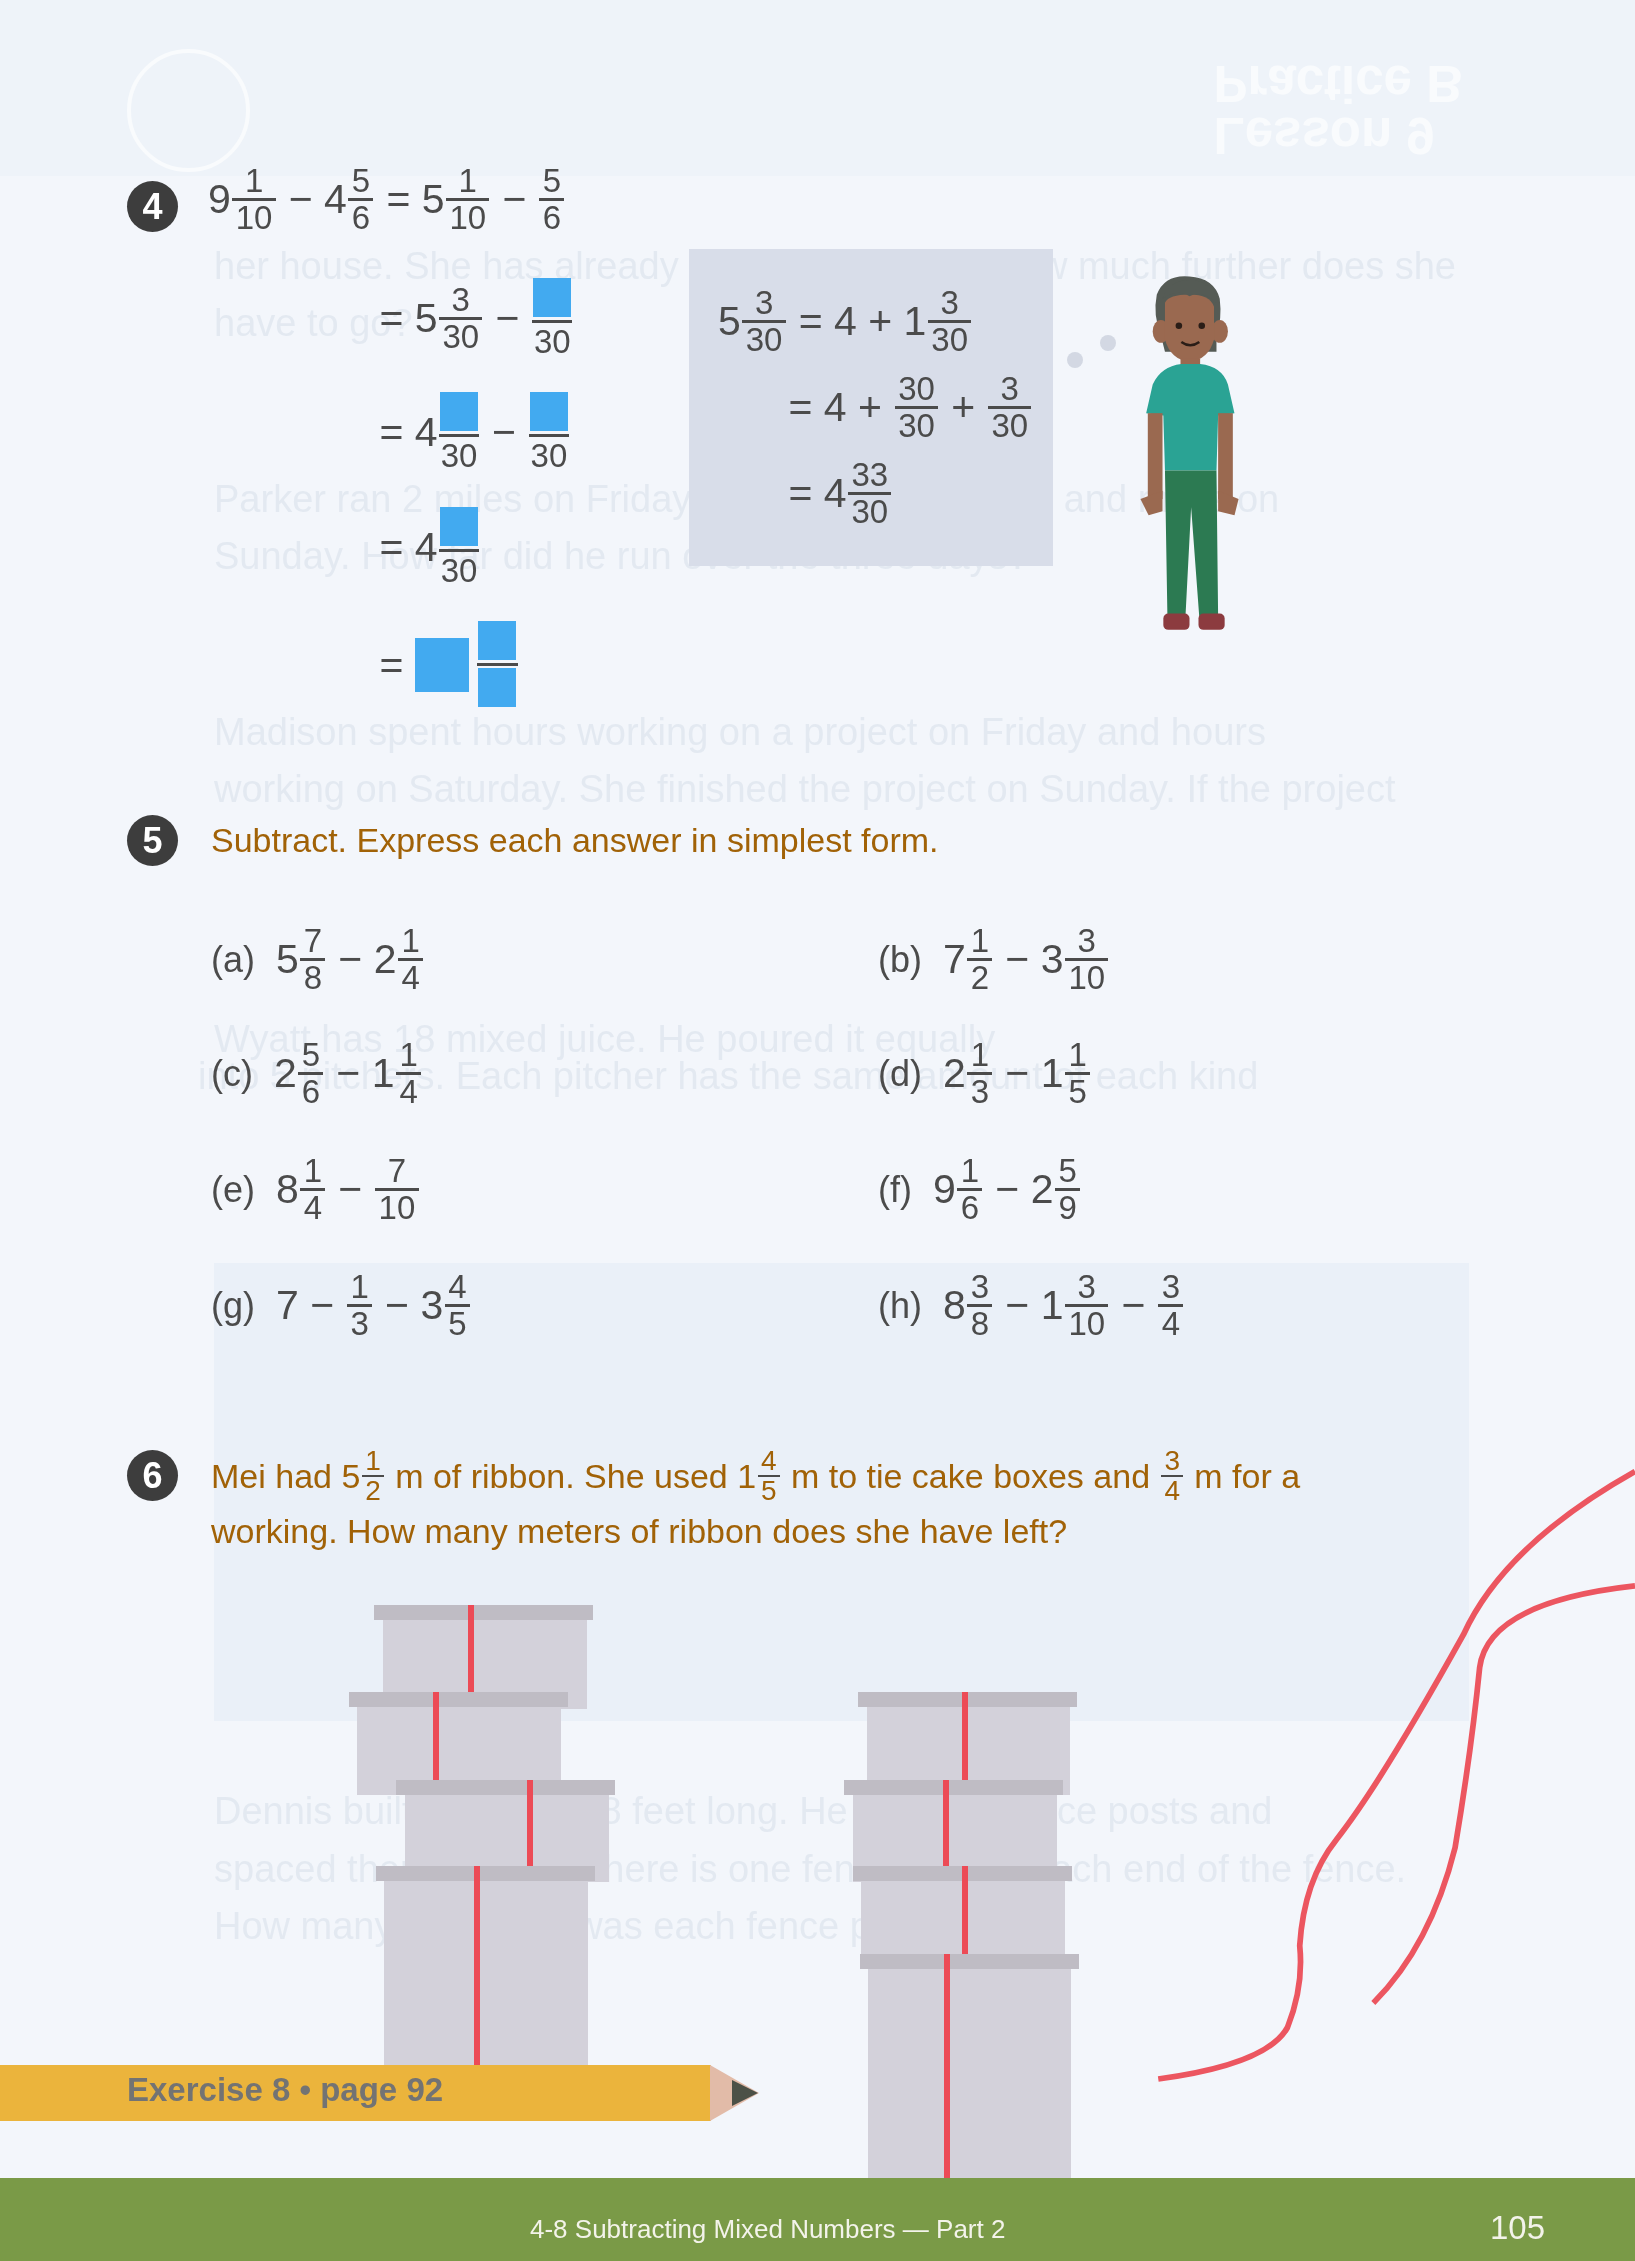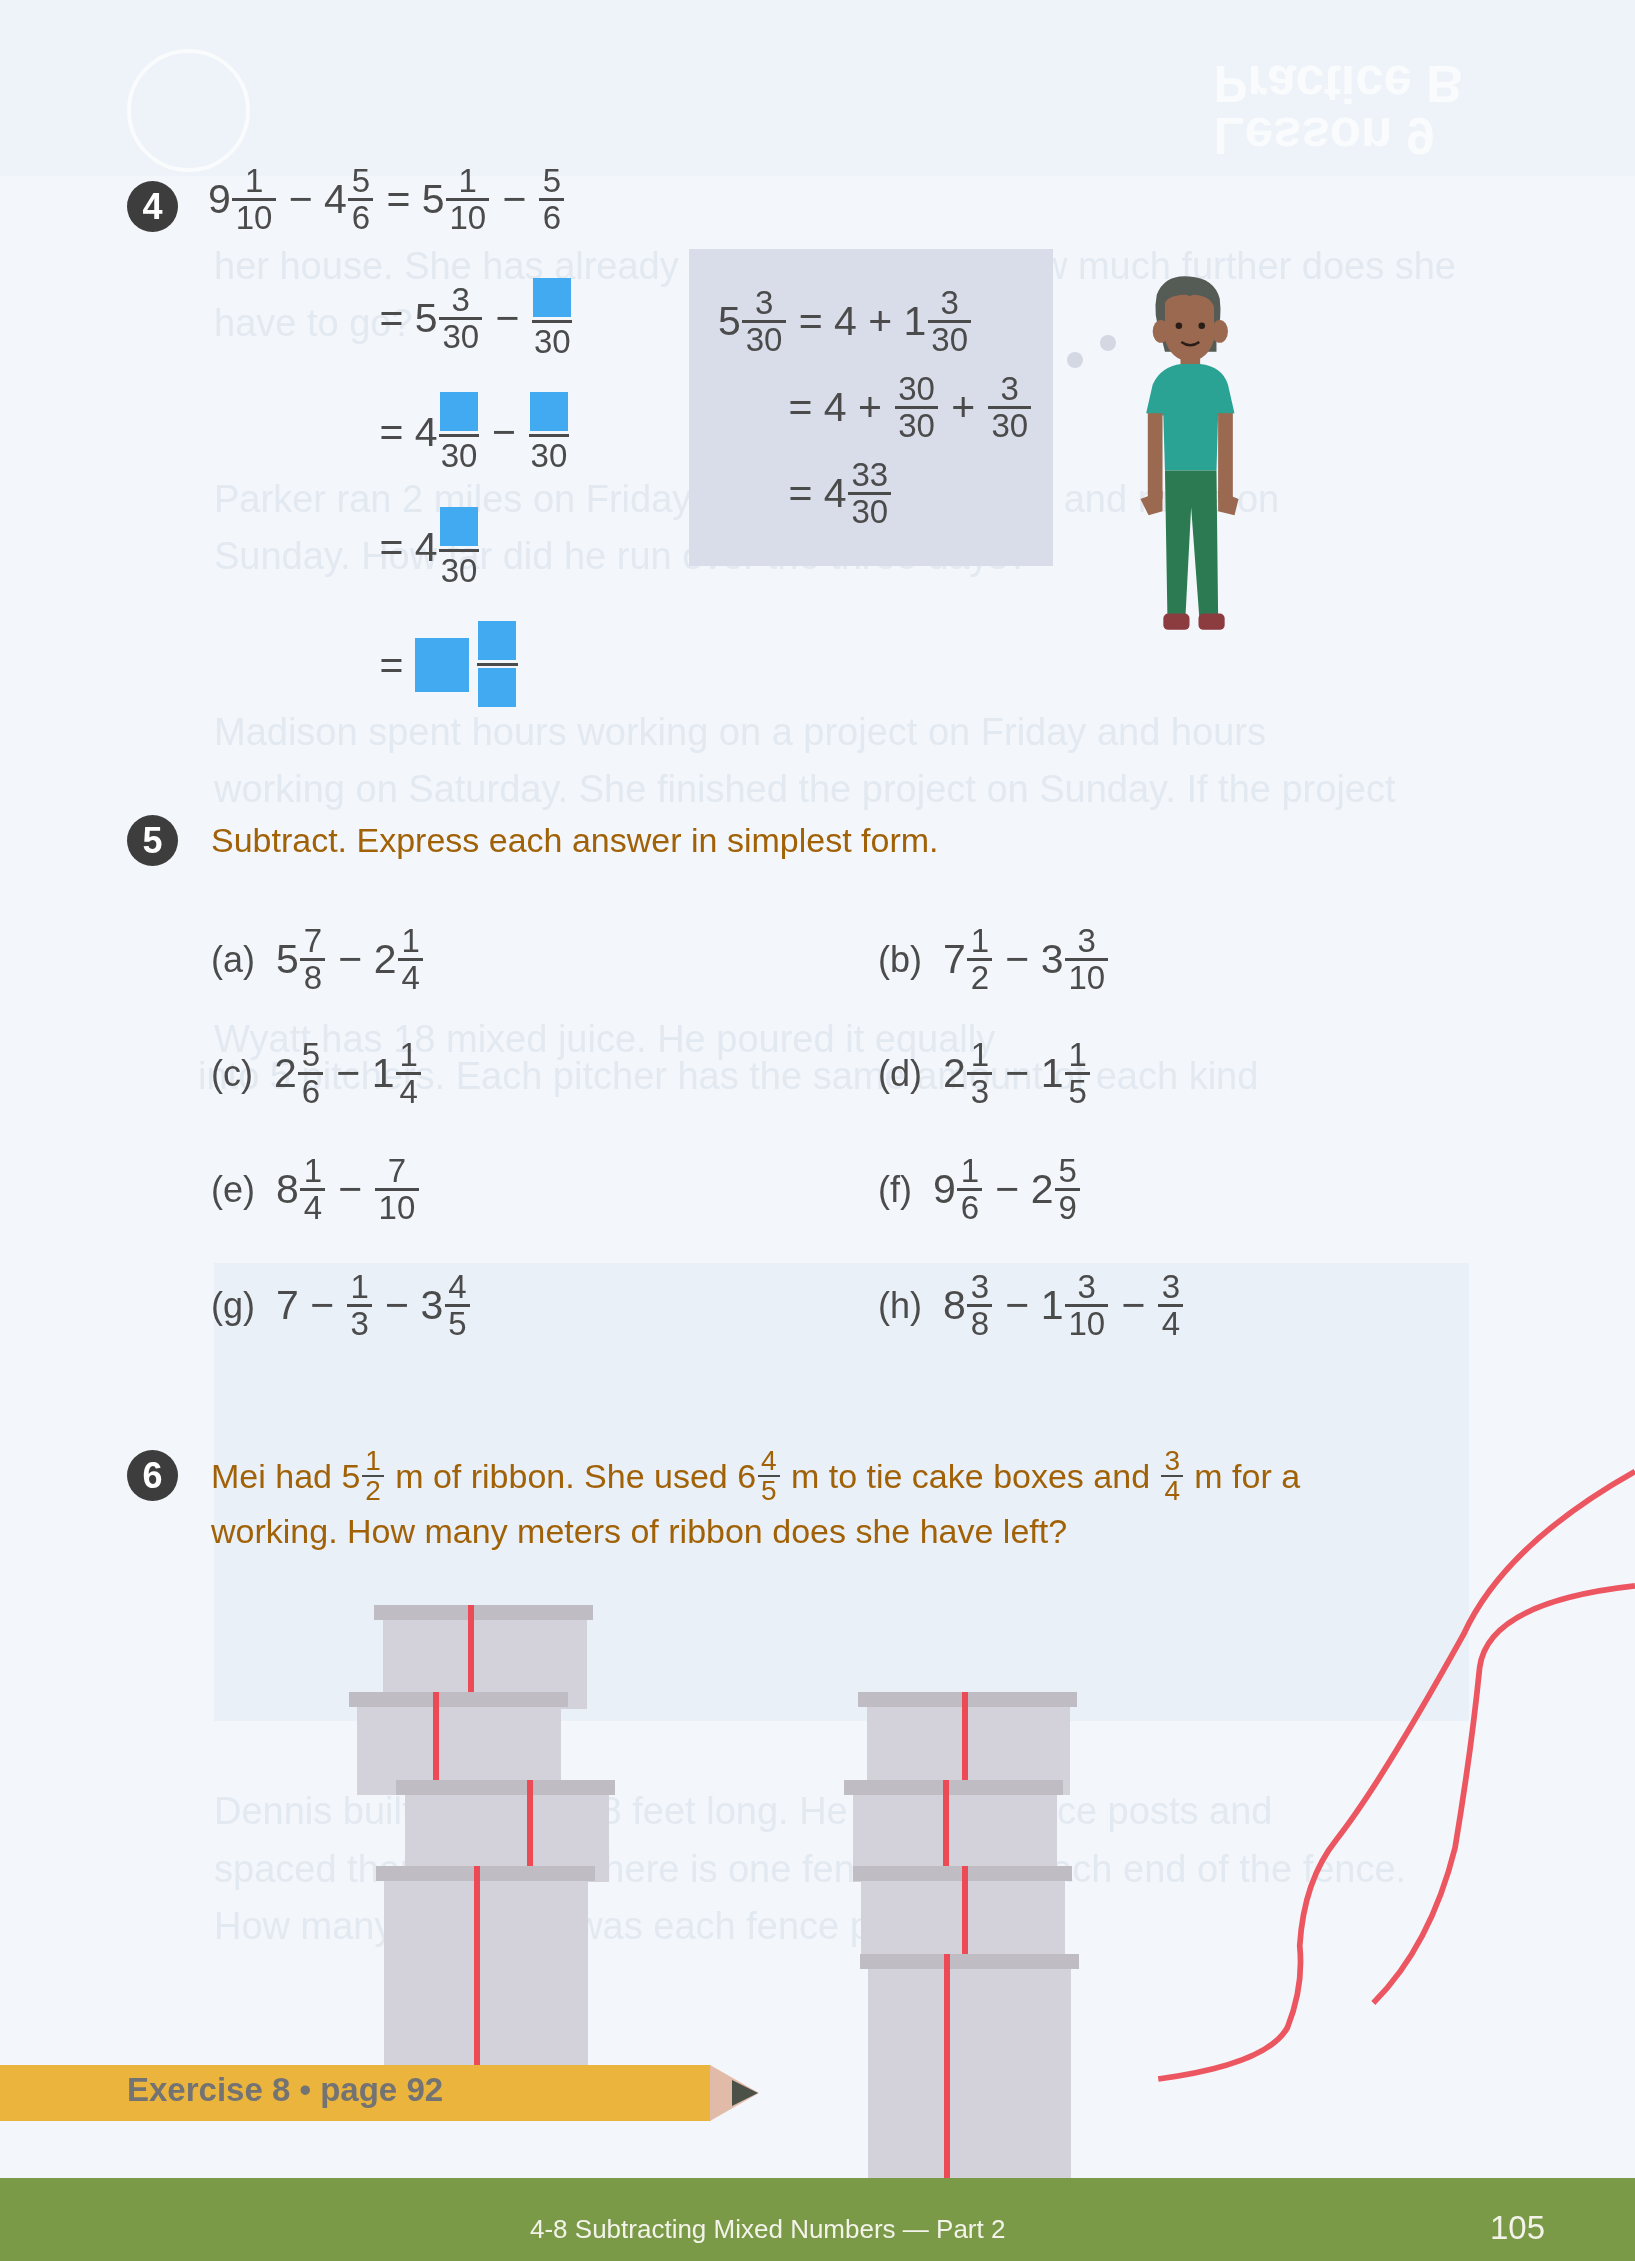--- a/index.html
+++ b/index.html
@@ -335,21 +335,21 @@
     </span>
 </div>
 
 <div class="qnum" style="left:127px;top:1450px;">6</div>
 <div class="instr" style="left:211px;top:1447px;display:flex;align-items:center;">
   <span>Mei had 5</span>
   <span class="frac" style="font-size:28px;line-height:28px;">
       <span class="num">1</span>
       <span class="den" style="border-top-width:2.5px;">2</span>
     </span>
-  <span style="white-space:pre;"> m of ribbon. She used 6</span>
+  <span style="white-space:pre;"> m of ribbon. She used 1</span>
   <span class="frac" style="font-size:28px;line-height:28px;">
       <span class="num">4</span>
       <span class="den" style="border-top-width:2.5px;">5</span>
     </span>
   <span style="white-space:pre;"> m to tie cake boxes and </span>
   <span class="frac" style="font-size:28px;line-height:28px;">
       <span class="num">3</span>
       <span class="den" style="border-top-width:2.5px;">4</span>
     </span>
   <span style="white-space:pre;"> m for a</span>

